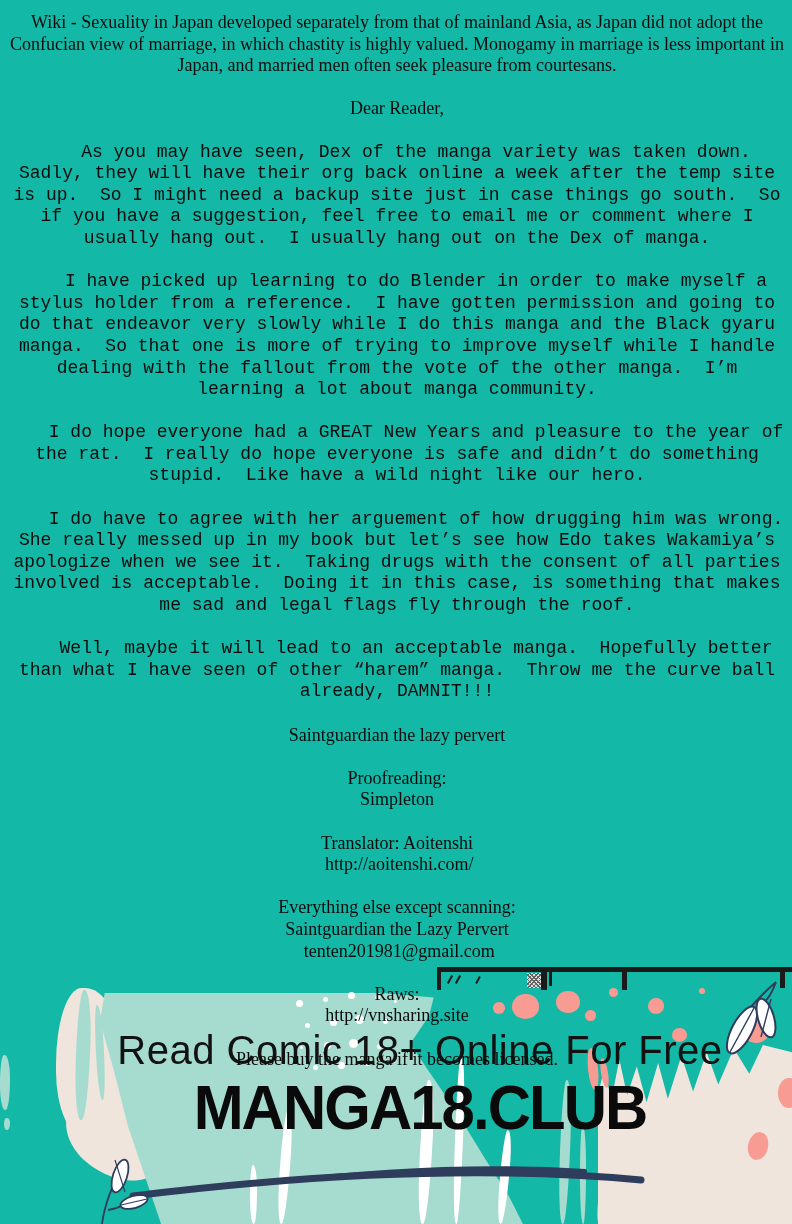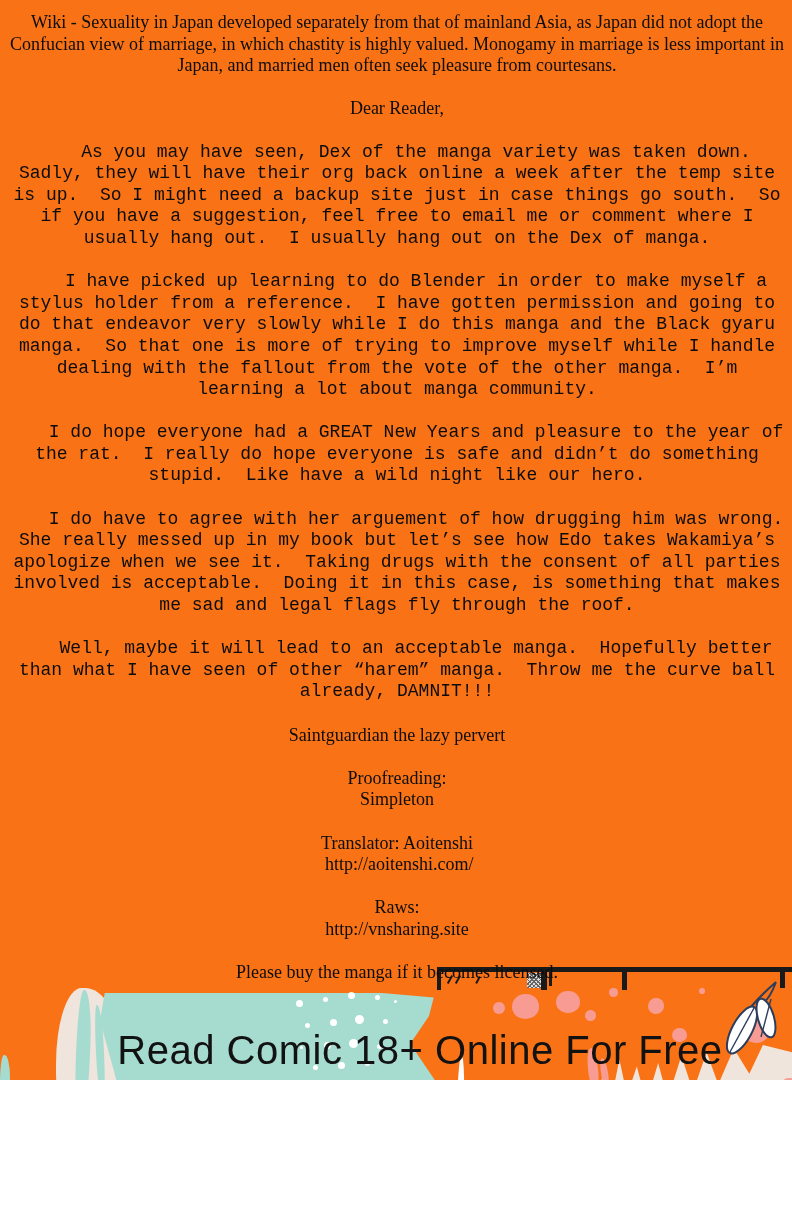--- a/index.html
+++ b/index.html
@@ -1,20 +1,20 @@
 <!DOCTYPE html>
 <html style="--teal: #a6dbcf; --beige: #efe5dc; --pink: #f89c93; --navy: #2e3d5c; --text: #0c0c0c; --banner_text: #121212;"><head>
 <meta charset="utf-8">
 <style>
   :root{
     --teal:#a6dbcf; --beige:#efe5dc; --pink:#f89c93; --navy:#2e3d5c;
     --text:#0c0c0c; --banner_text:#121212; --panel:#1a1a1a;
   }
   html,body{margin:0;padding:0;background:#fff;}
-  .page{position:relative;width:792px;height:1080px;background:#f97316;overflow:hidden;
+  .page{position:relative;width:792px;height:1224px;background:#14b8a6;overflow:hidden;
         font-family:"Liberation Serif",serif;color:var(--text);}
   
   .letter{position:absolute;left:10px;top:12px;width:774px;z-index:3;
           font-size:18px;line-height:21.6px;}
   .letter .intro{text-align:center;margin:0;}
   .letter p{margin:21.6px 0 0 0;white-space:pre-wrap;text-align:center;}
   .letter p.indent{text-indent:38px;font-family:Liberation Mono, monospace;}
   
   .panel-el{position:absolute;background:var(--panel);z-index:1;}
   .tone{position:absolute;z-index:1;
@@ -55,20 +55,23 @@
     <p class="indent">As you may have seen, Dex of the manga variety was taken down.  Sadly, they will have their org back online a week after the temp site is up.  So I might need a backup site just in case things go south.  So if you have a suggestion, feel free to email me or comment where I usually hang out.  I usually hang out on the Dex of manga.</p>
     <p class="indent">I have picked up learning to do Blender in order to make myself a stylus holder from a reference.  I have gotten permission and going to do that endeavor very slowly while I do this manga and the Black gyaru manga.  So that one is more of trying to improve myself while I handle dealing with the fallout from the vote of the other manga.  I’m learning a lot about manga community.</p>
     <p class="indent">I do hope everyone had a GREAT New Years and pleasure to the year of the rat.  I really do hope everyone is safe and didn’t do something stupid.  Like have a wild night like our hero.</p>
     <p class="indent">I do have to agree with her arguement of how drugging him was wrong.  She really messed up in my book but let’s see how Edo takes Wakamiya’s apologize when we see it.  Taking drugs with the consent of all parties involved is acceptable.  Doing it in this case, is something that makes me sad and legal flags fly through the roof.</p>
     <p class="indent">Well, maybe it will lead to an acceptable manga.  Hopefully better than what I have seen of other “harem” manga.  Throw me the curve ball already, DAMNIT!!!</p>
     <p>Saintguardian the lazy pervert</p>
     <p>Proofreading:
 Simpleton</p>
     <p>Translator: Aoitenshi
  http://aoitenshi.com/</p>
+    <p>Everything else except scanning:
+Saintguardian the Lazy Pervert
+ tenten201981@gmail.com</p>
     <p>Raws:
 http://vnsharing.site</p>
     <p>Please buy the manga if it becomes licensed.</p>
   </div>
 
   <div>
     <div class="panel-el" style="left:437px;top:967px;width:355px;height:5px;"></div>
     <div class="panel-el" style="left:437px;top:967px;width:4px;height:23px;"></div>
     <div class="panel-el" style="left:449px;top:975px;width:2px;height:9px;transform:rotate(30deg);"></div>
     <div class="panel-el" style="left:457px;top:975px;width:2px;height:9px;transform:rotate(30deg);"></div>

